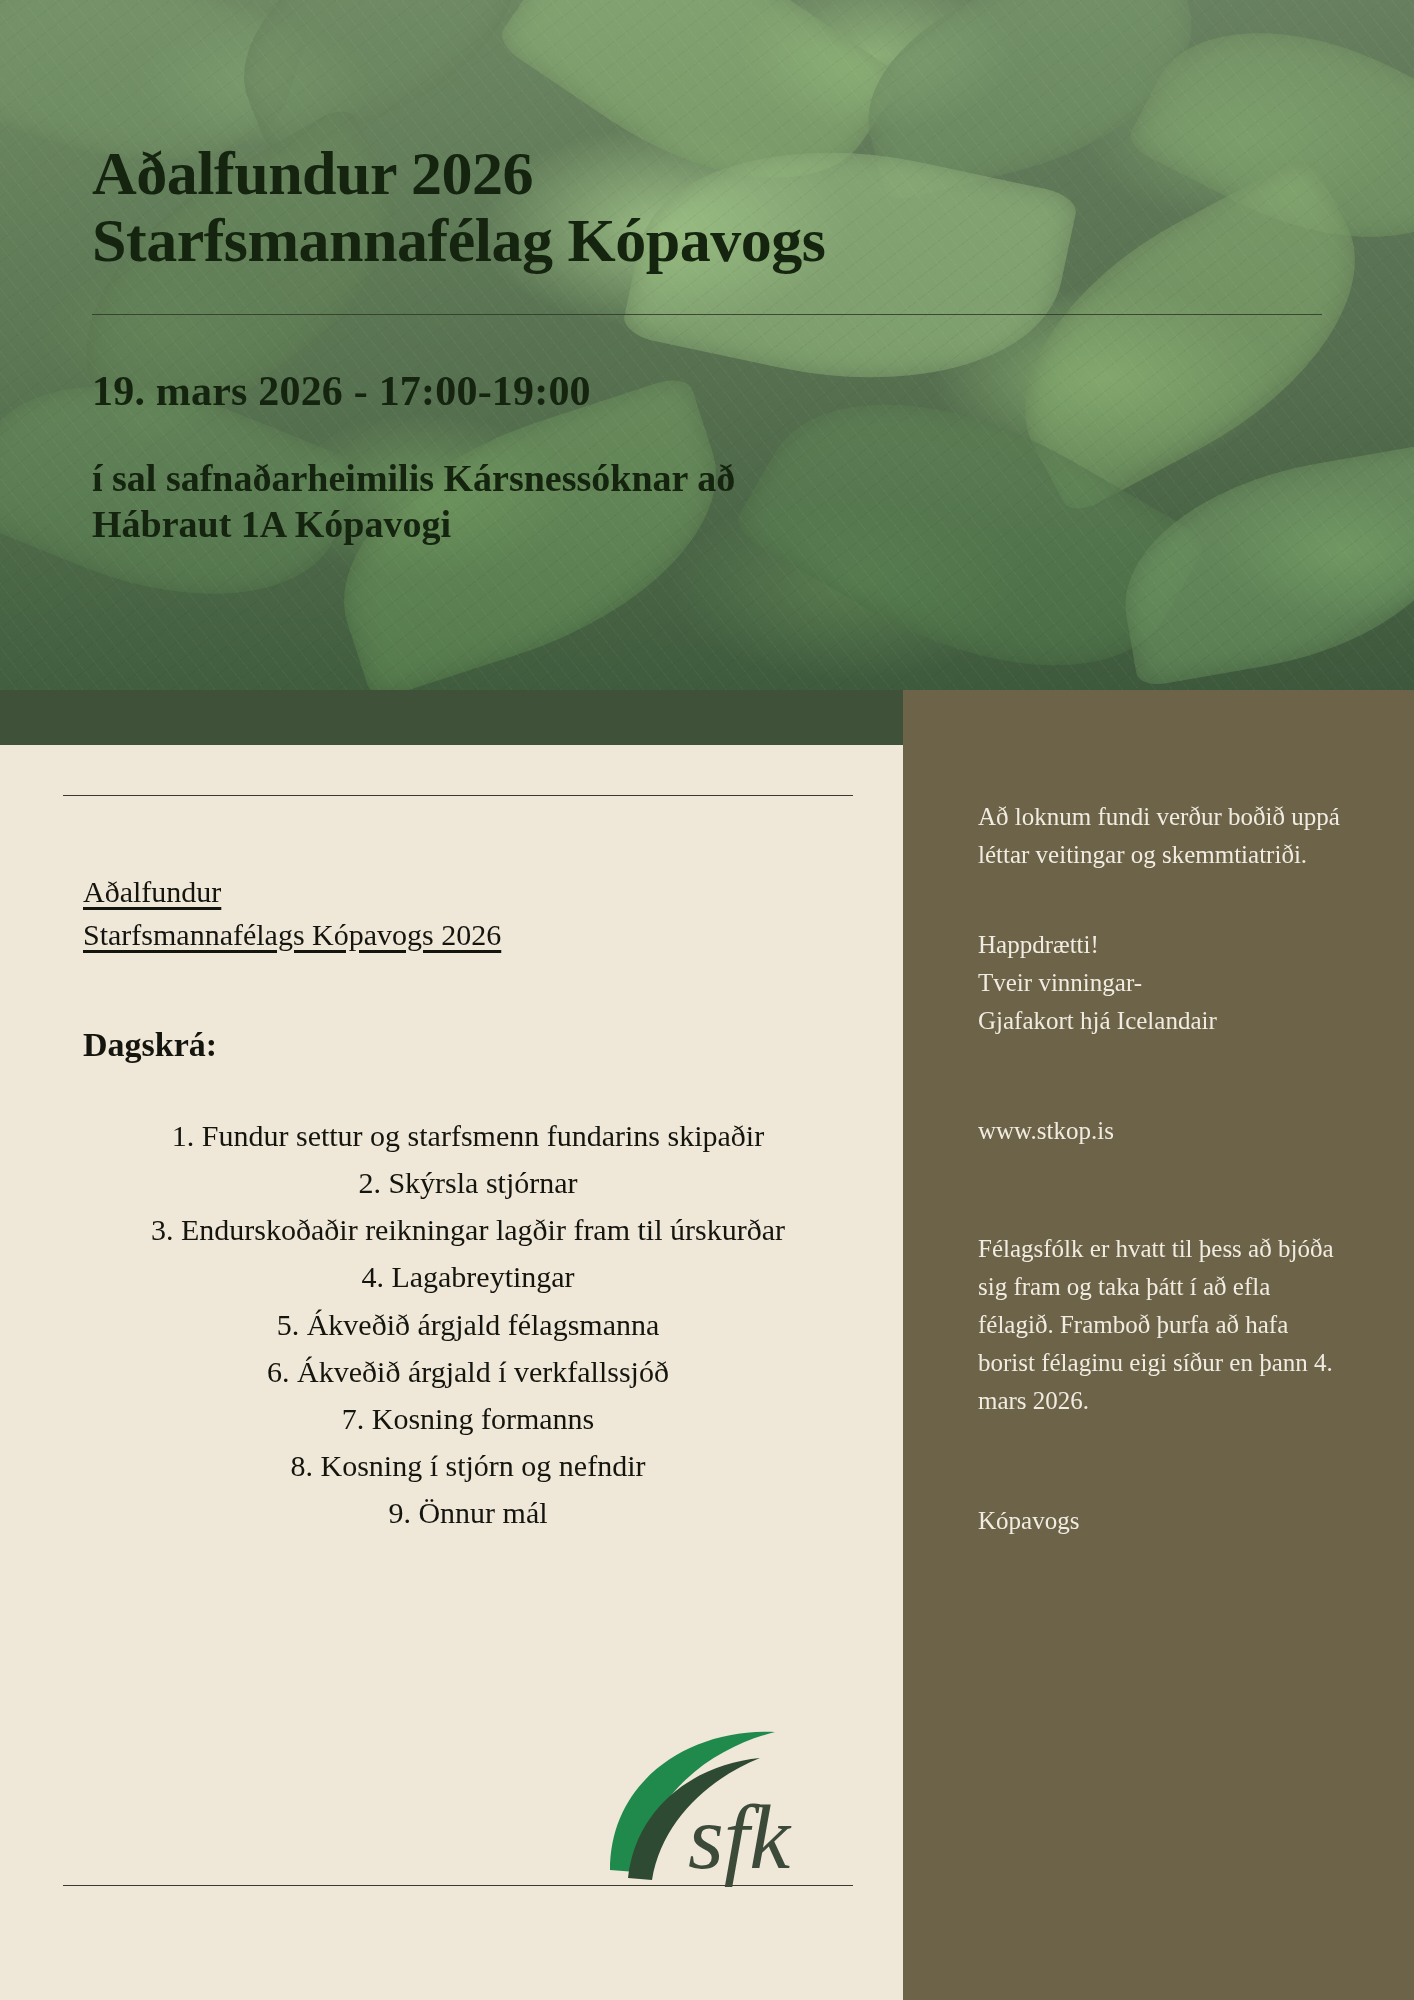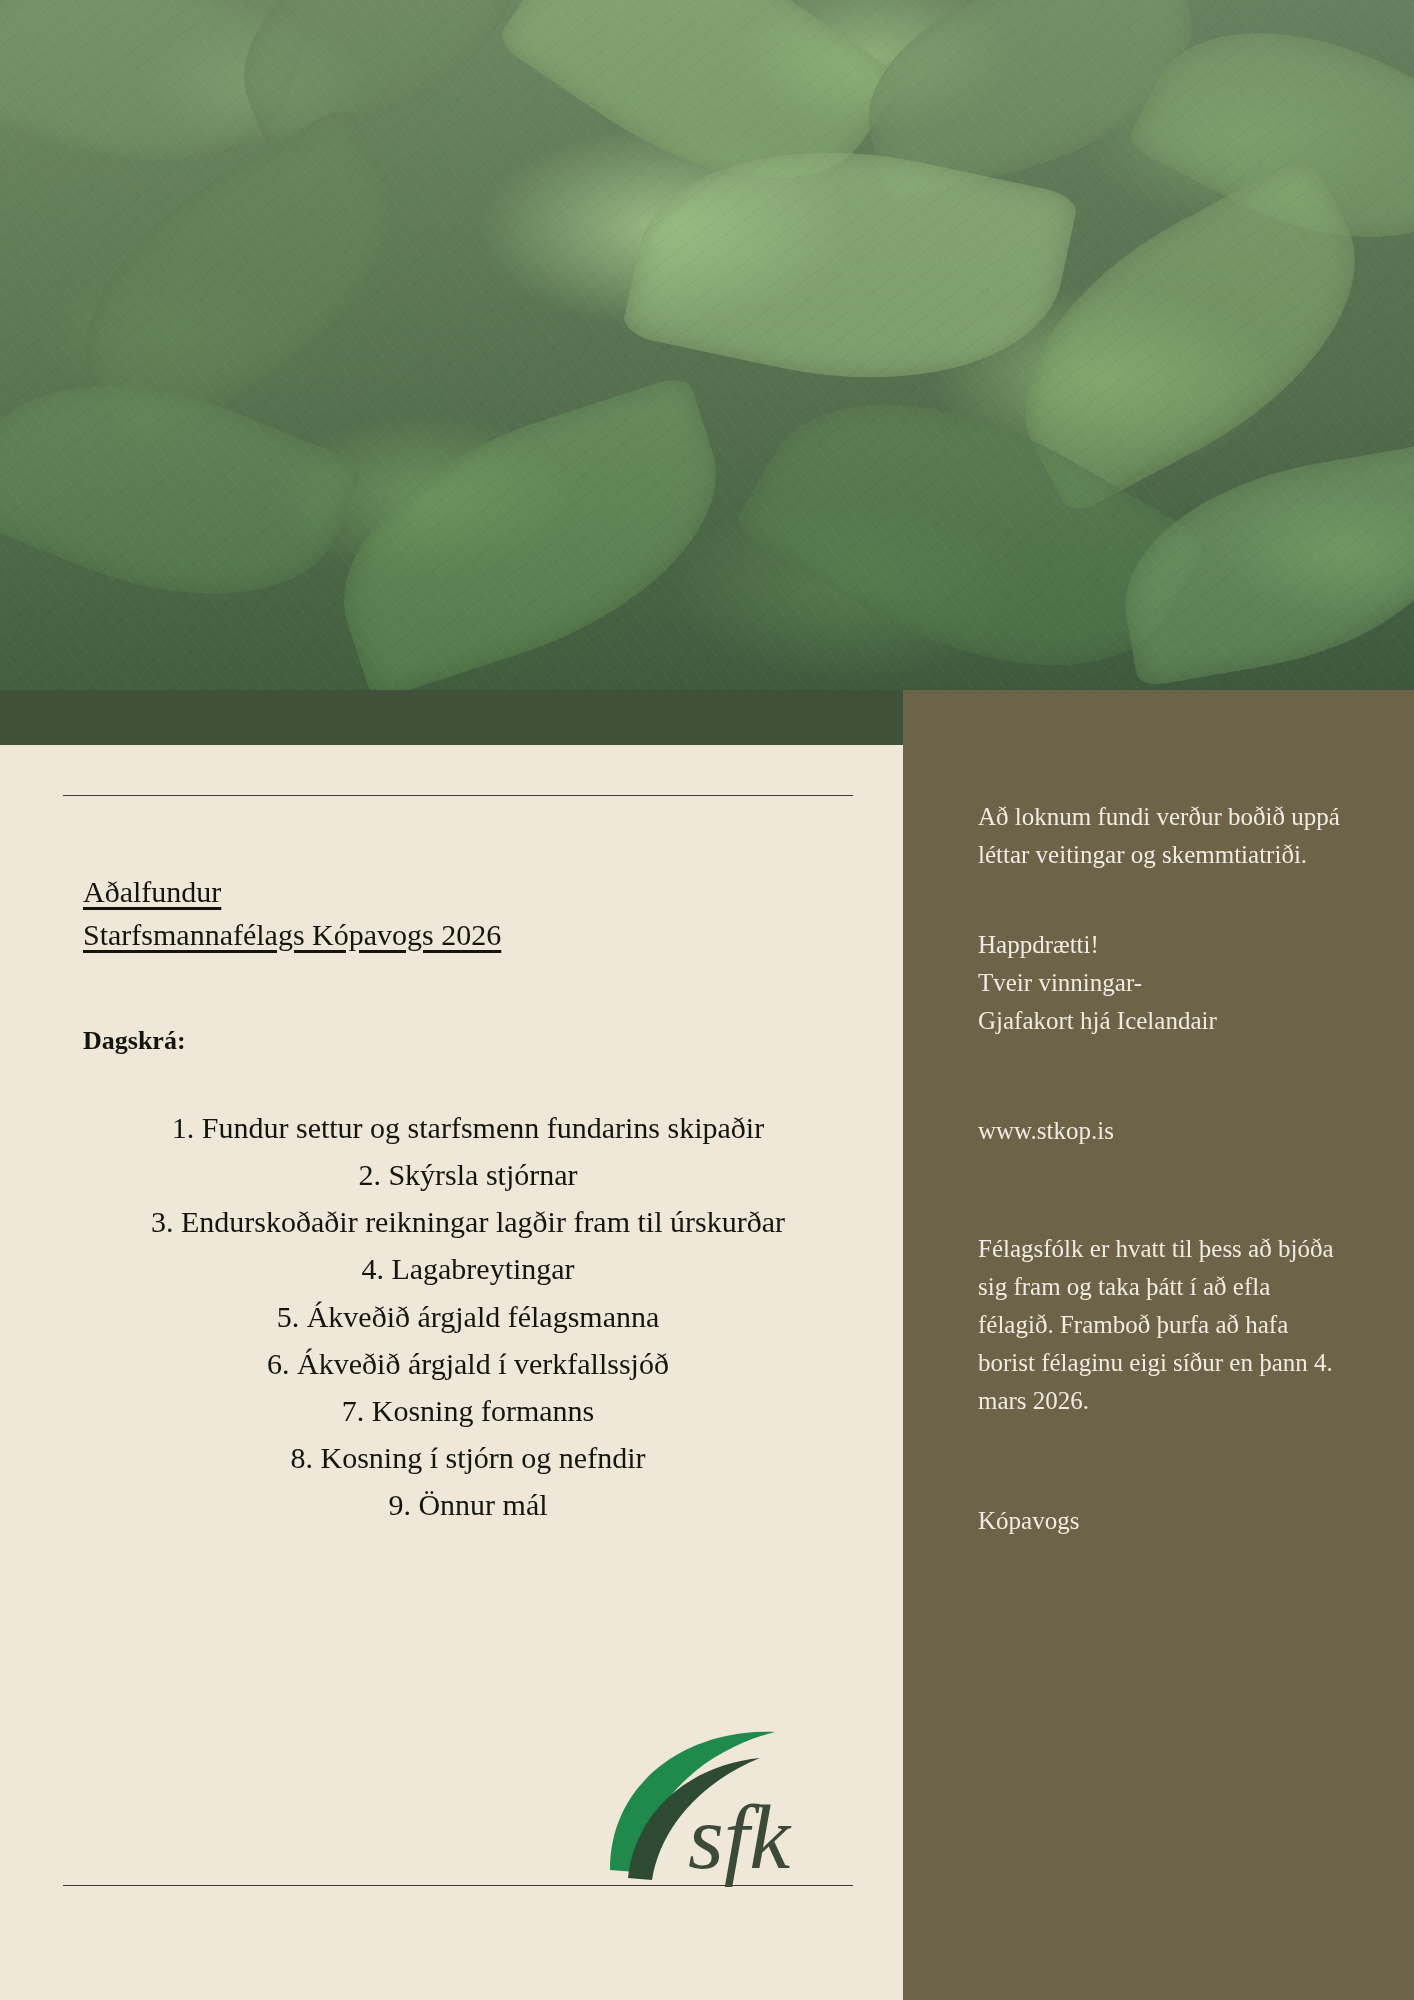--- a/index.html
+++ b/index.html
@@ -146,21 +146,21 @@
     margin: 75px 0 0 20px;
     font-size: 30px;
     font-weight: 400;
     line-height: 1.42;
     color: #15150f;
     text-decoration: underline;
     text-underline-offset: 5px;
   }
   .agenda-title {
     margin: 70px 0 0 20px;
-    font-size: 26px;
+    font-size: 34px;
     font-weight: 700;
     color: #15150f;
   }
   .agenda-list {
     margin: 48px 0 0 20px;
     font-size: 30px;
     line-height: 1.57;
     color: #15150f;
   }
   .agenda-list div {
@@ -209,20 +209,32 @@
   <div class="leaf" style="left:640px;  top:150px;  width:420px; height:230px; background:#8ab972; transform:rotate(12deg);"></div>
   <div class="leaf" style="left:1000px; top:230px;  width:380px; height:210px; background:#6d9b57; transform:rotate(-28deg);"></div>
   <div class="leaf" style="left:-20px;  top:390px;  width:360px; height:200px; background:#4a7543; transform:rotate(22deg);"></div>
   <div class="leaf" style="left:330px;  top:430px;  width:400px; height:215px; background:#5a8a4b; transform:rotate(-18deg);"></div>
   <div class="leaf" style="left:760px;  top:420px;  width:420px; height:230px; background:#3f6b3b; transform:rotate(30deg);"></div>
   <div class="leaf" style="left:1120px; top:470px;  width:340px; height:190px; background:#66945a; transform:rotate(-10deg);"></div>
 
   <div class="leafveins"></div>
   <div class="hero-wash"></div>
 
+  <div class="hero-inner">
+    <h1>
+      <span>Aðalfundur 2026</span><br>
+      <span>Starfsmannafélag Kópavogs</span>
+    </h1>
+    <div class="hero-rule"></div>
+    <div class="datetime">19. mars 2026 - 17:00-19:00</div>
+    <div class="venue">
+      <span>í sal safnaðarheimilis Kársnessóknar að</span><br>
+      <span>Hábraut 1A Kópavogi</span>
+    </div>
+  </div>
 </div>
 
 <div class="body-wrap">
 
   <div class="left-col">
     <div class="panel">
       <div class="hr-top"></div>
       <h2>
         <span>Aðalfundur </span><br>
         <span>Starfsmannafélags Kópavogs 2026</span>

